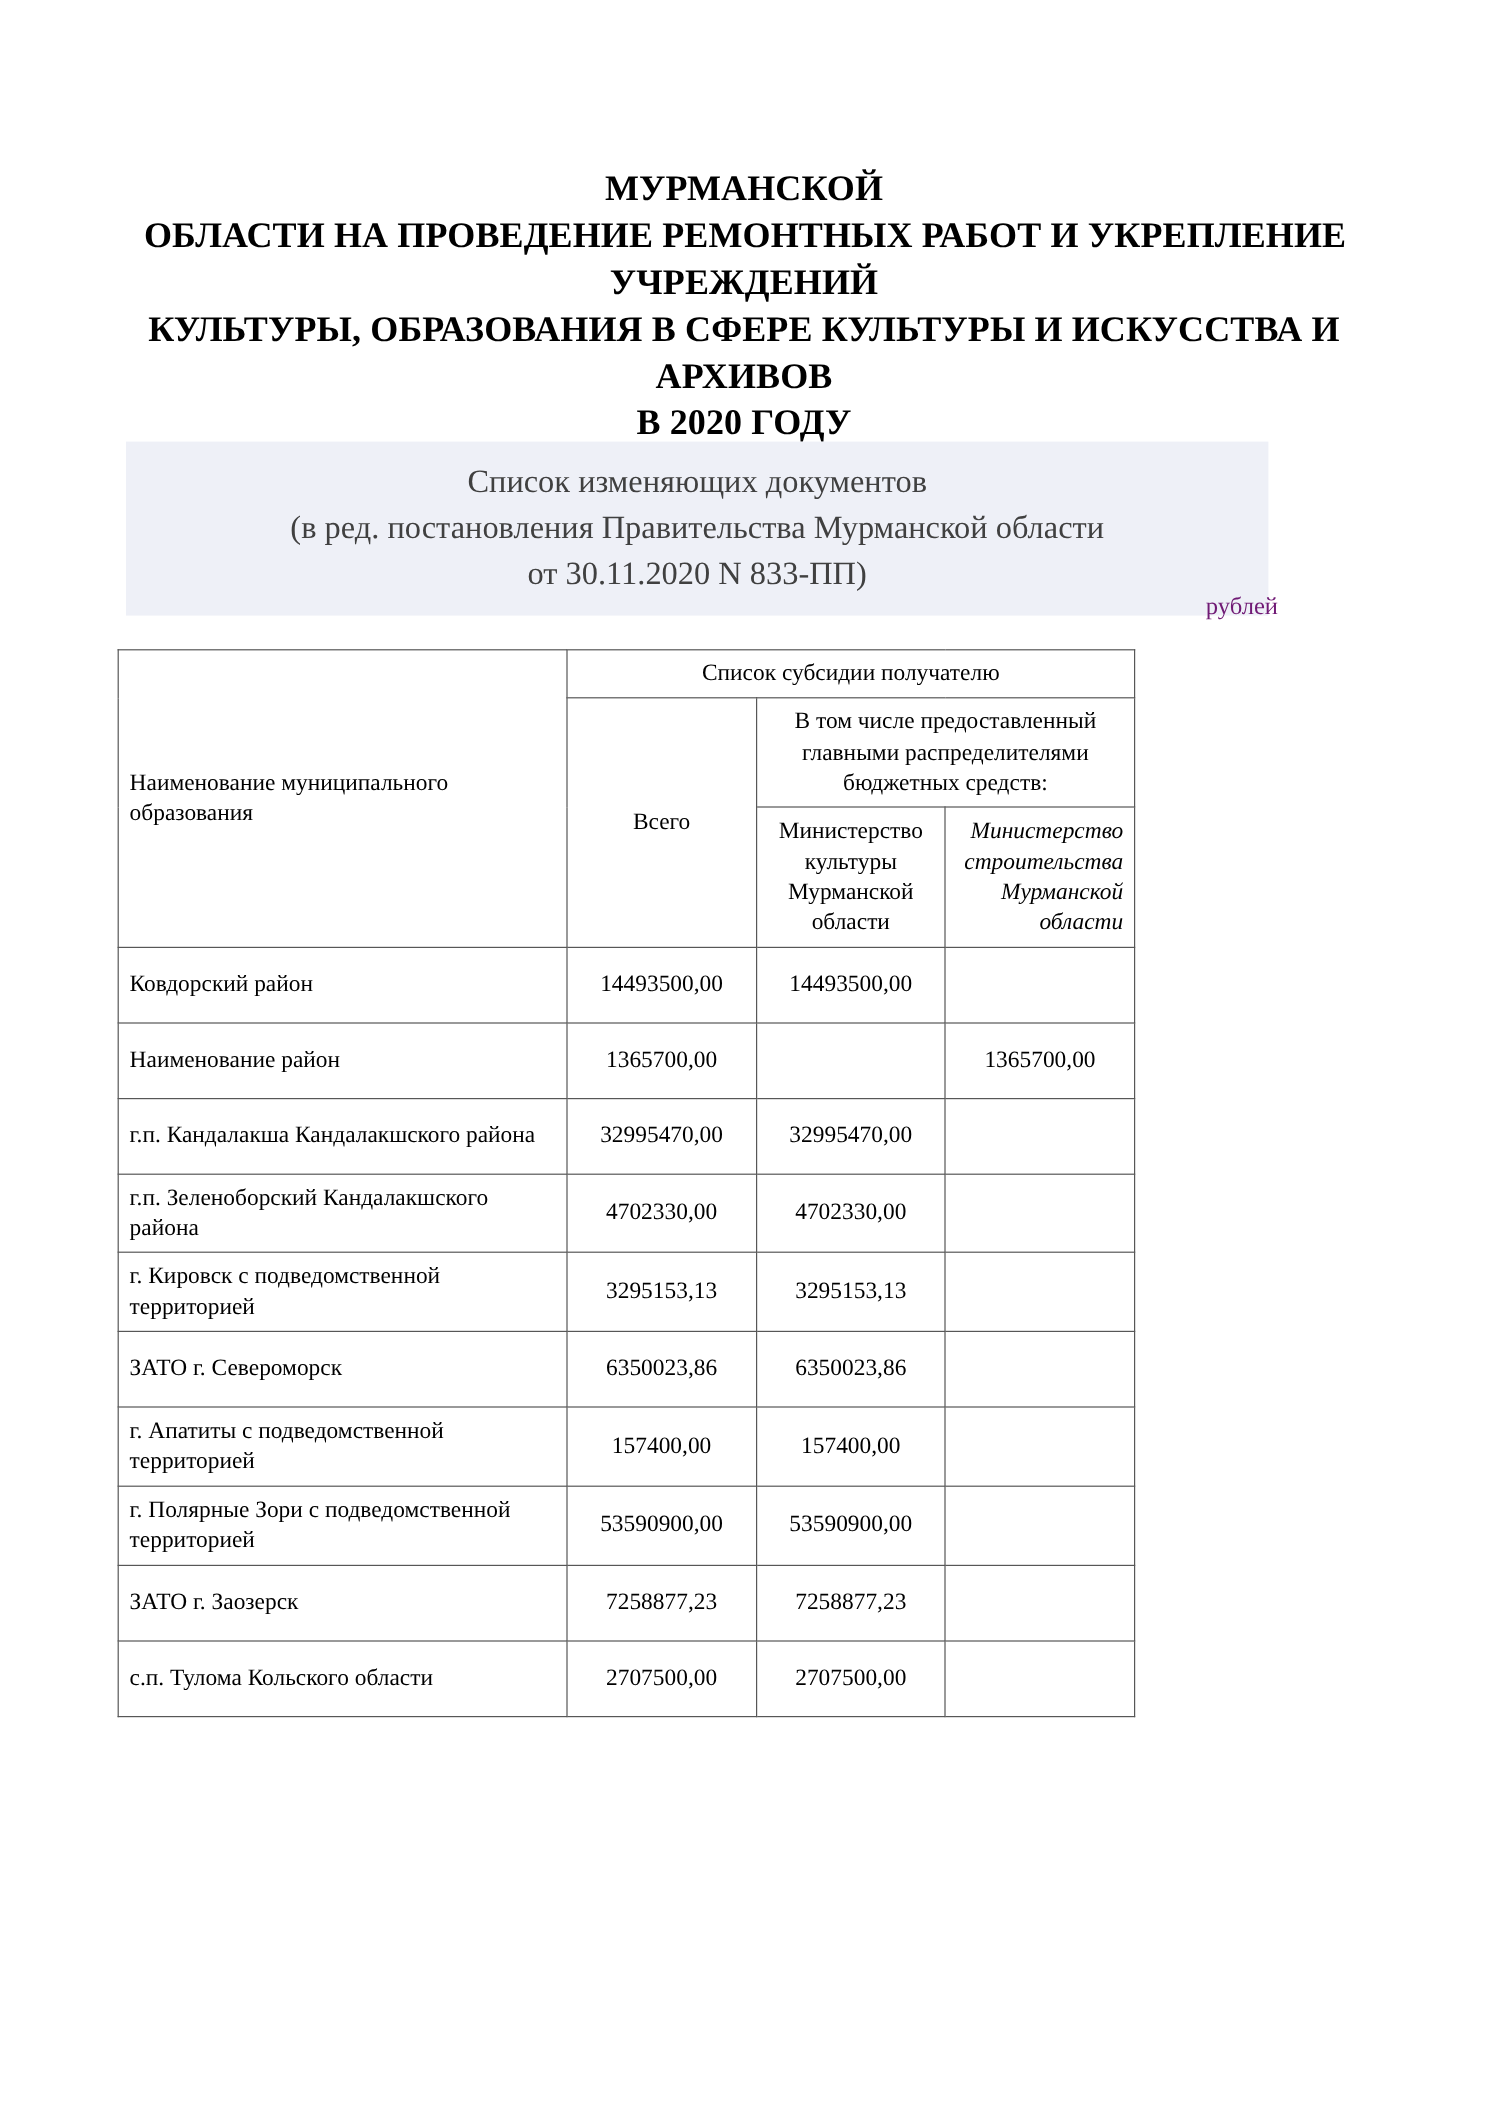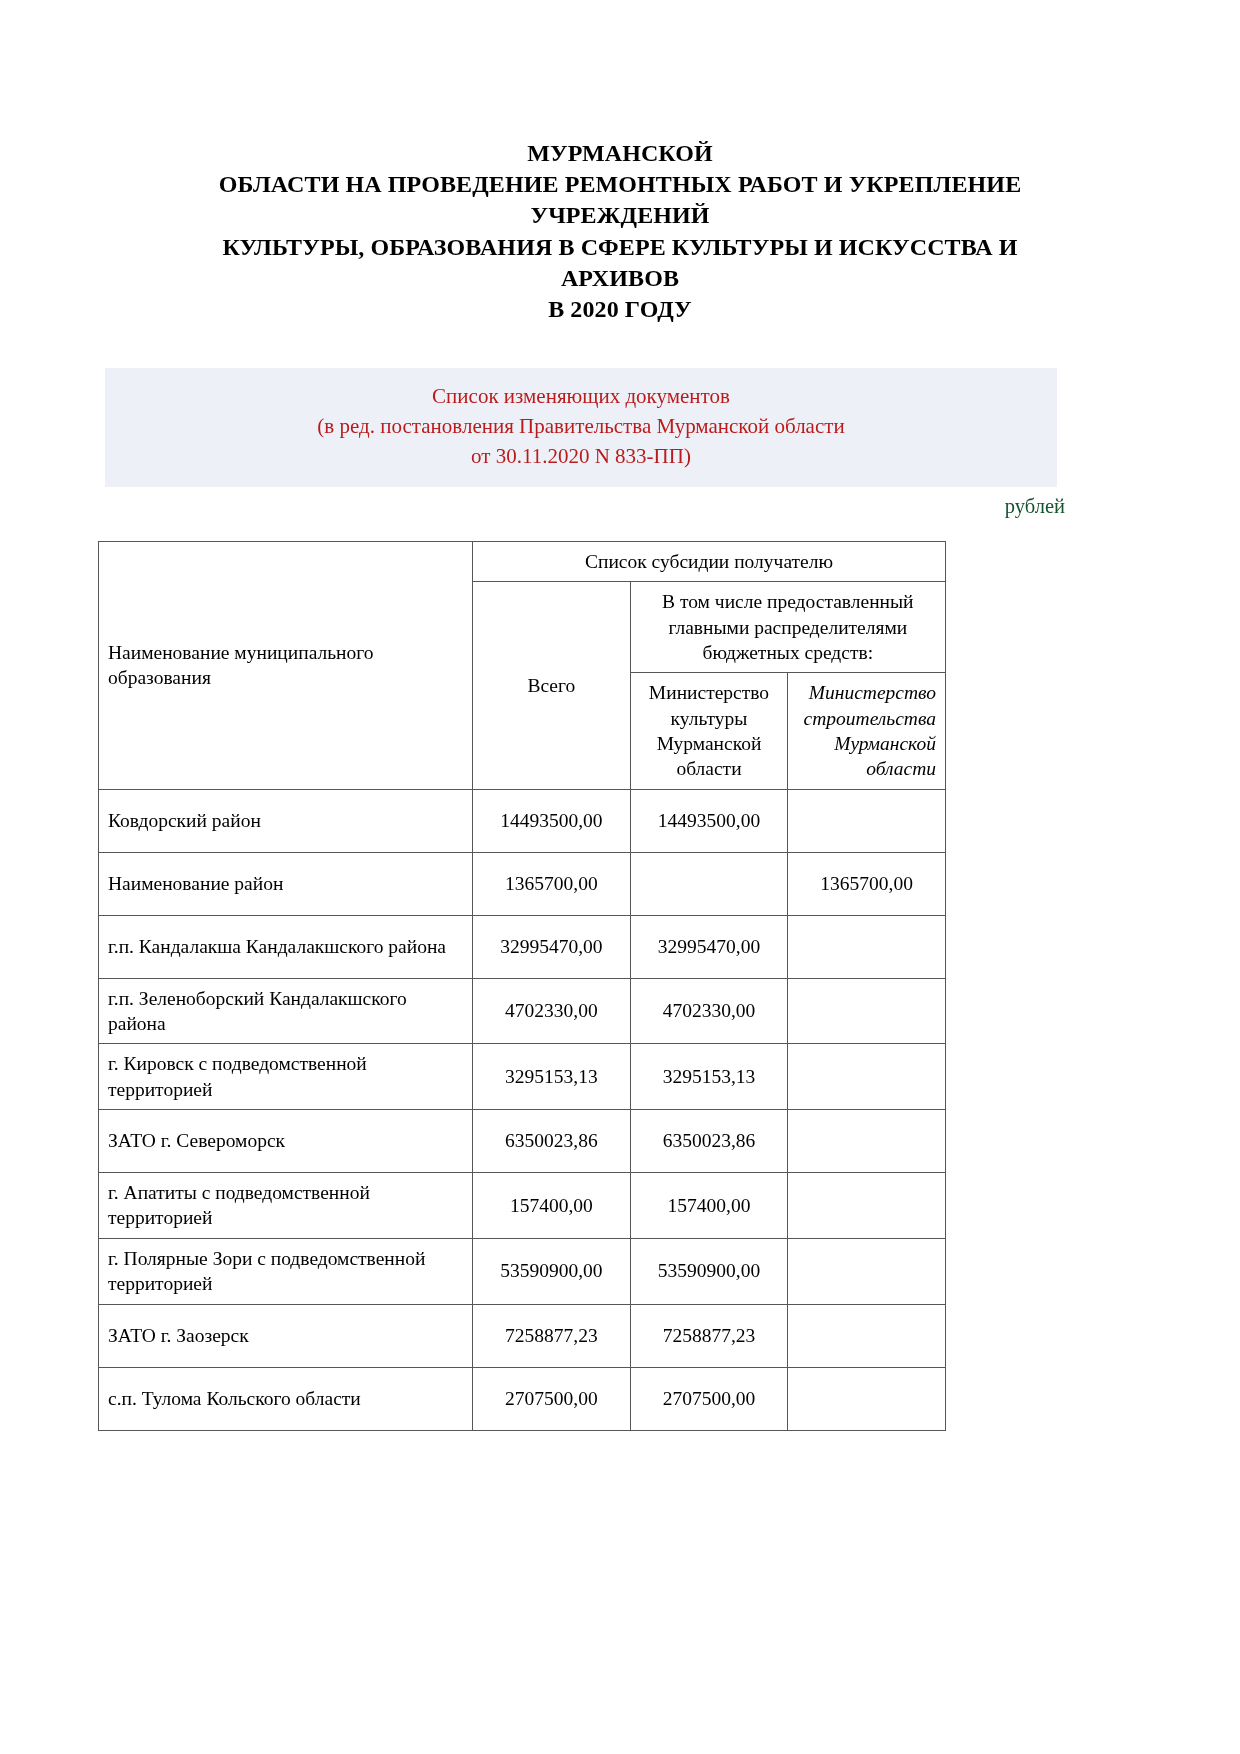--- a/index.html
+++ b/index.html
@@ -22,55 +22,55 @@
     box-sizing: border-box;
     padding: 0;
   }
 
   
   .doc-title {
     margin: 0;
     padding: 138px 120px 0 120px;
     text-align: center;
     font-weight: bold;
-    font-size: 24px;
+    font-size: 30px;
     line-height: 1.30;
     letter-spacing: 0.1px;
   }
   .doc-title .tline {
     display: block;
     white-space: nowrap;
   }
 
   
   .changes-box {
     position: absolute;
     left: 105px;
     top: 368px;
     width: 952px;
     background: #eef0f7;
     border: 0;
     padding: 14px 10px 16px 10px;
     box-sizing: border-box;
     text-align: center;
-    color: #b91c1c;
-    font-size: 21px;
+    color: #404040;
+    font-size: 27px;
     line-height: 1.42;
   }
   .changes-box span {
     display: block;
   }
 
   
   .units {
     position: absolute;
     right: 175px;
     top: 495px;
     font-size: 20.5px;
-    color: #14532d;
+    color: #701a75;
   }
 
   
   .table-wrap {
     position: absolute;
     left: 98px;
     top: 541px;
     width: 848px;
   }
   table.subsidy {

